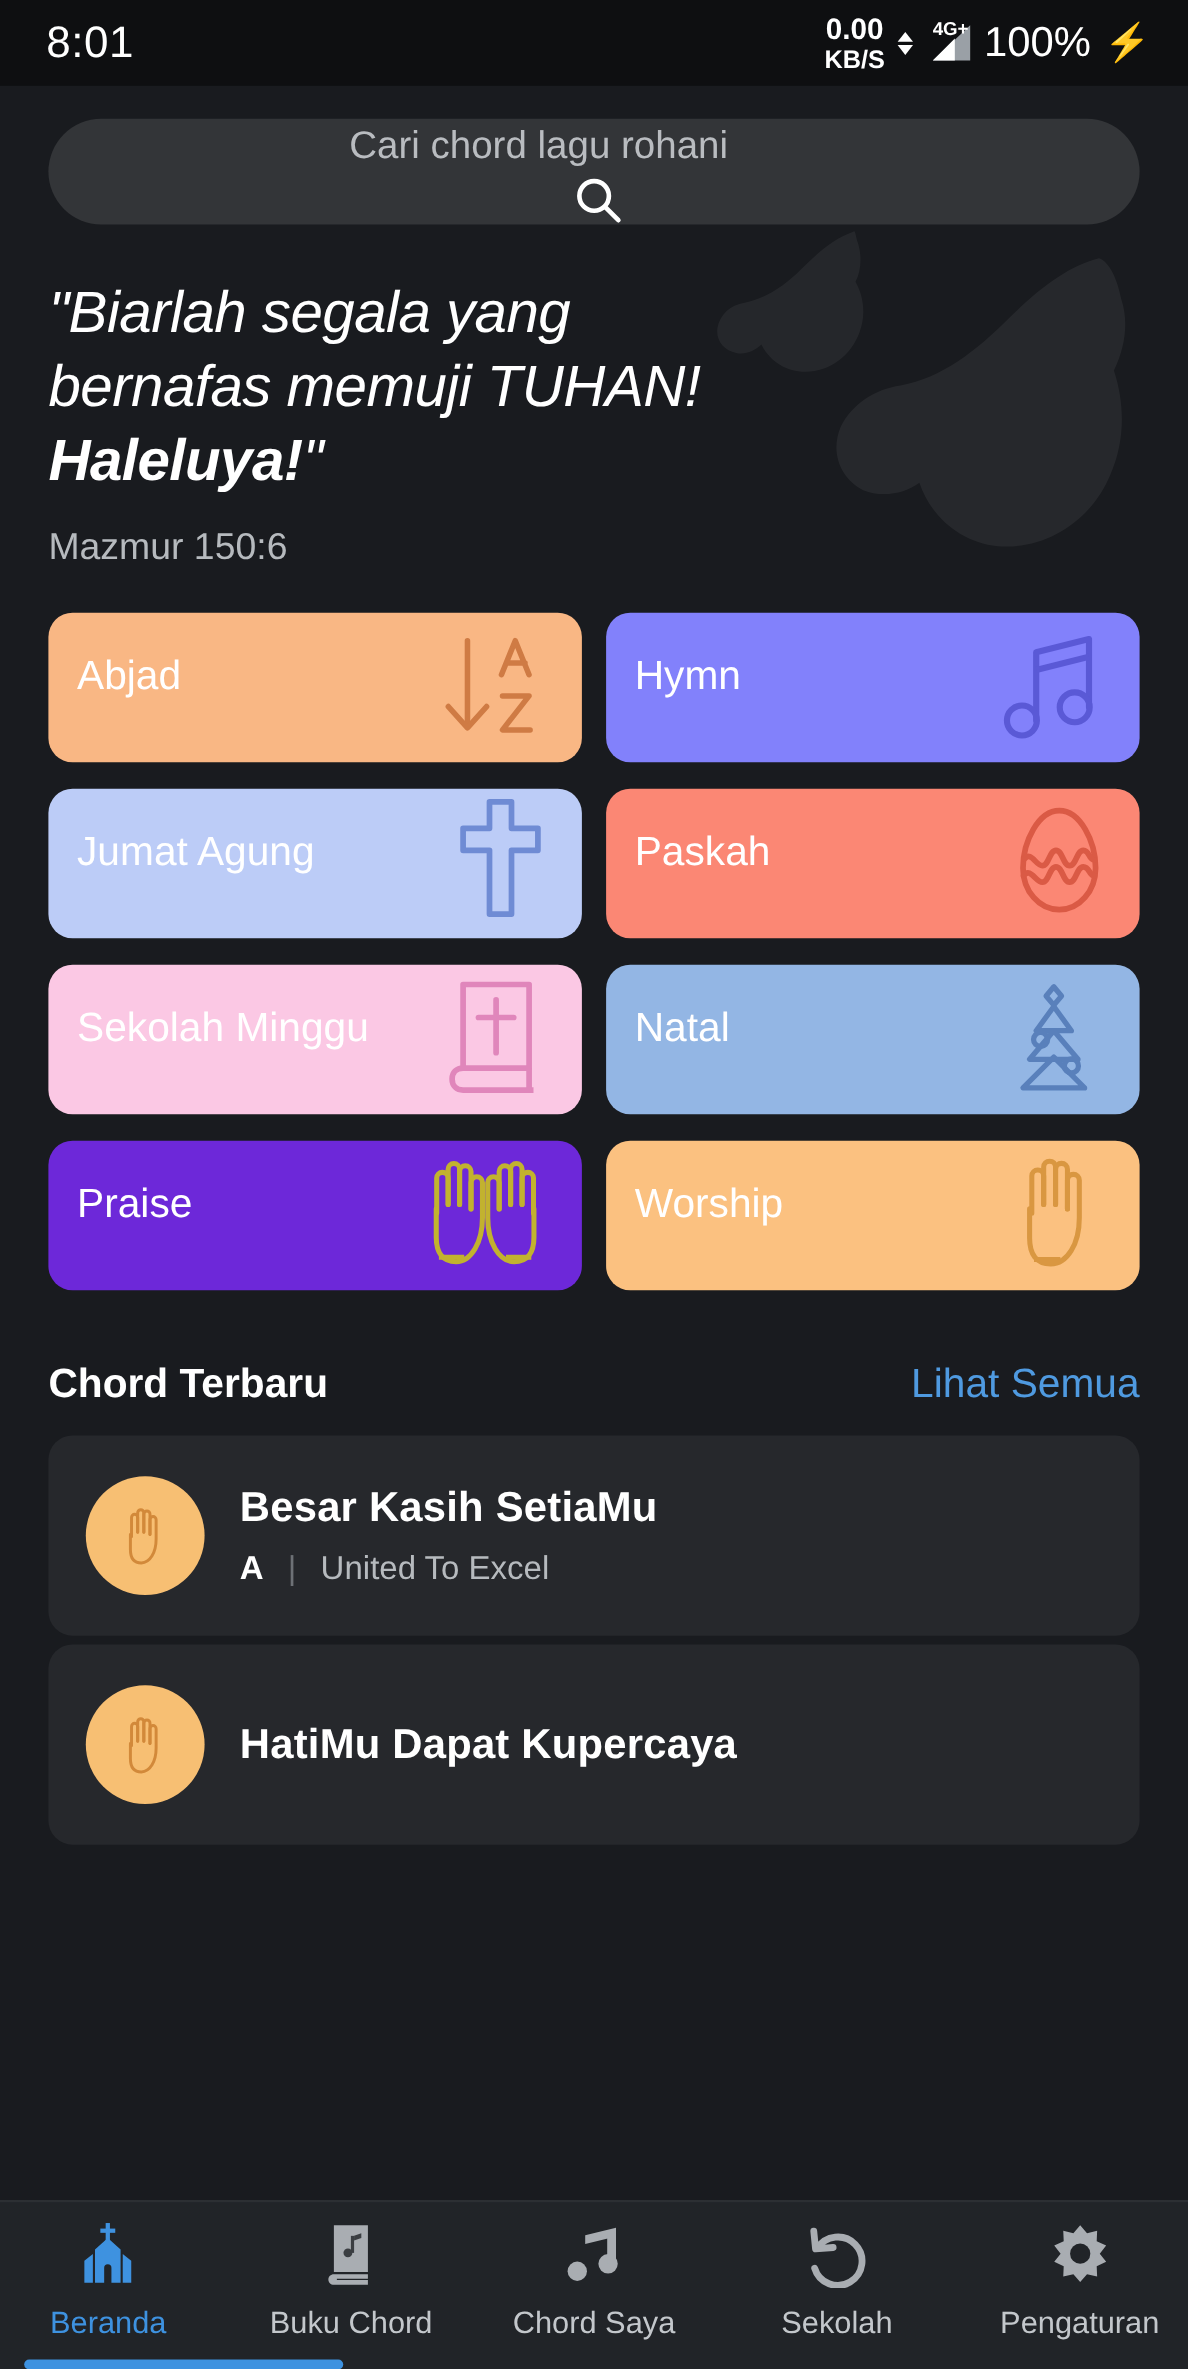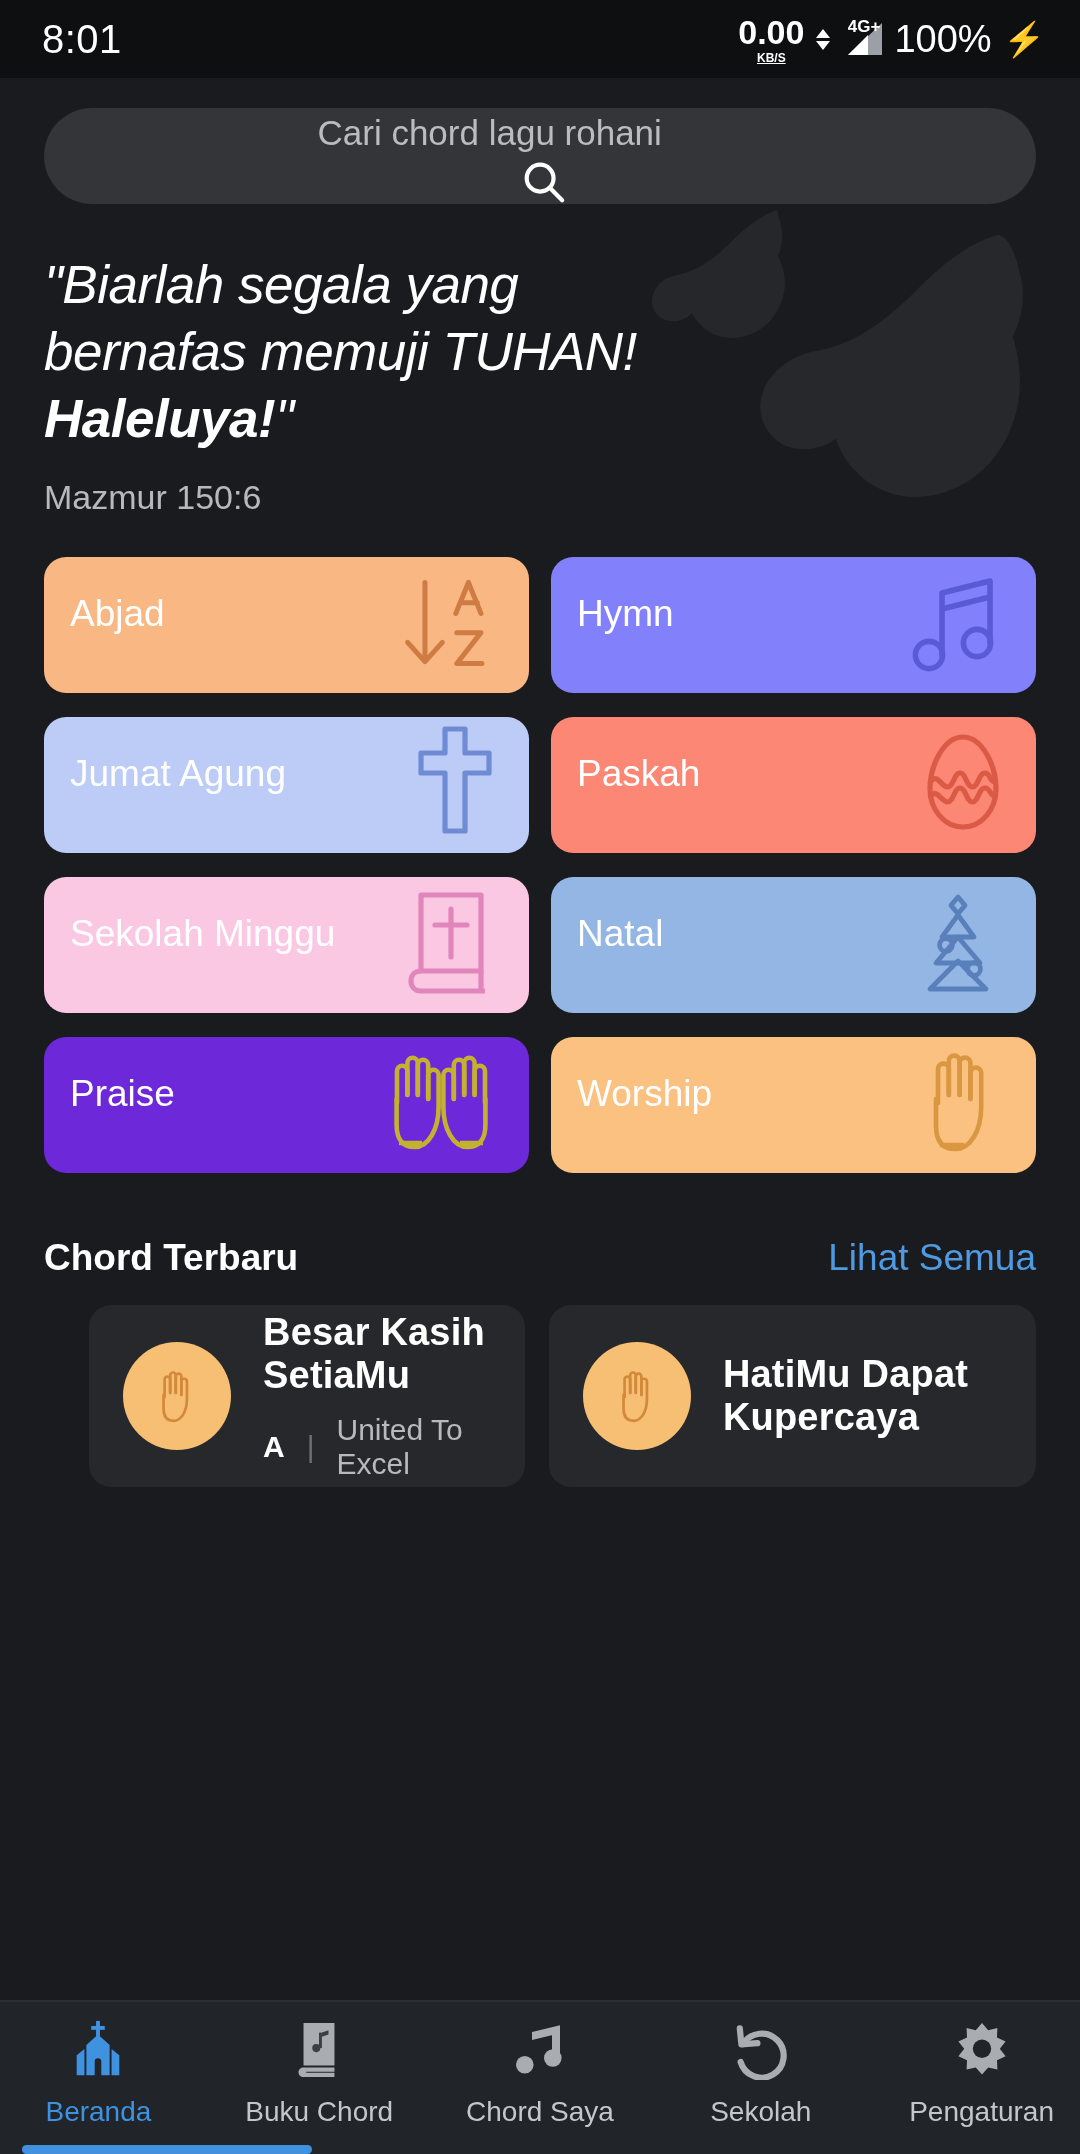--- a/index.html
+++ b/index.html
@@ -13,22 +13,22 @@
   }
 
   
   .statusbar{
     height:78px; display:flex; align-items:center;
     padding:0 34px 0 42px; background:#0e0f11;
   }
   .sb-time{ font-size:40px; font-weight:400; letter-spacing:.5px; }
   .sb-right{ margin-left:auto; display:flex; align-items:center; gap:12px; }
   .sb-net{ display:flex; flex-direction:column; align-items:center; line-height:1; }
-  .sb-net-num{ font-size:34px; font-weight:700; }
-  .sb-net-unit{ font-size:12px; font-weight:700; margin-top:3px;text-decoration:underline; }
+  .sb-net-num{ font-size:27px; font-weight:700; }
+  .sb-net-unit{ font-size:23px; font-weight:700; margin-top:3px; }
   .sb-arrows{ display:flex; flex-direction:column; gap:3px; }
   .sb-arrows i{ width:0;height:0;border-left:7px solid transparent;border-right:7px solid transparent; display:block;}
   .sb-arrows i.up{ border-bottom:9px solid #fff; }
   .sb-arrows i.dn{ border-top:9px solid #fff; }
   .sb-sig{ position:relative; width:40px; height:40px; }
   .sb-sig .tri{
     position:absolute; bottom:4px; right:0; width:0;height:0;
     border-left:34px solid transparent; border-bottom:32px solid #9aa0a6;
   }
   .sb-sig .tri2{
@@ -81,21 +81,21 @@
   .tile-ico{ position:absolute; right:22px; bottom:14px; }
 
   
   .sec-head{
     margin-top:64px; padding:0 44px; display:flex; align-items:baseline;
   }
   .sec-title{ font-size:37px; font-weight:700; }
   .sec-link{ margin-left:auto; font-size:37px; color:#4f9ae0; cursor:pointer; }
 
   
-  .list{ margin-top:26px; padding:0 44px; display:flex; flex-direction:row; gap:24px;margin-left:45px; }
+  .list{ margin-top:26px; padding:0 44px; display:flex; flex-direction:column; gap:8px; }
   .song{
     background:#26282c; border-radius:22px; height:182px;
     display:flex; align-items:center; padding:0 34px; cursor:pointer;
   }
   .song-av{
     width:108px; height:108px; border-radius:54px; background:#f7bf73;
     display:flex; align-items:center; justify-content:center; flex:none;
   }
   .song-txt{ margin-left:32px; }
   .song-title{ font-size:38px; font-weight:700; letter-spacing:.2px; }

